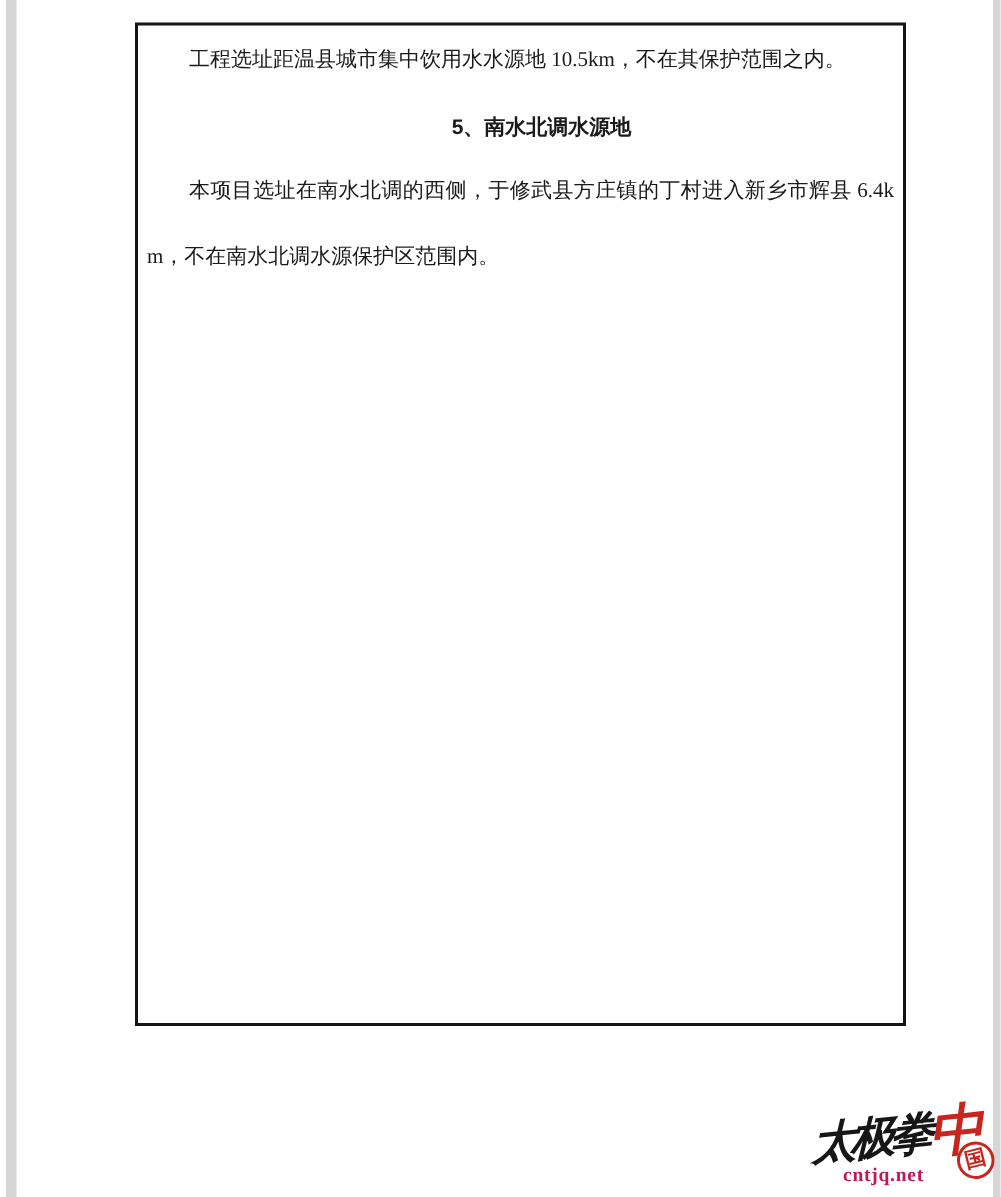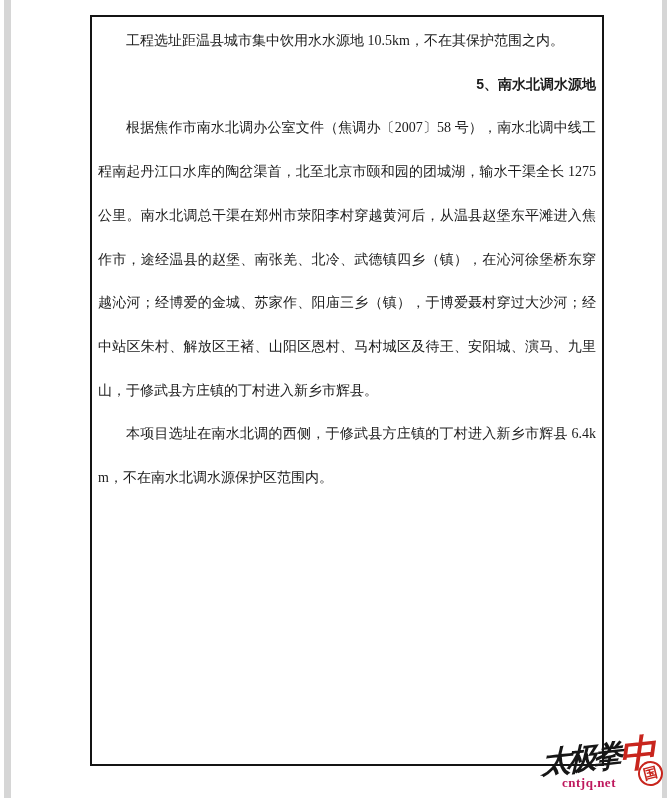--- a/index.html
+++ b/index.html
@@ -21,41 +21,41 @@
     background: #d6d6d6;
   }
   .edge-strip.left  { left: 4px;  width: 7px; }
   .edge-strip.right { left: 662px; width: 5px; }
 
   .doc-frame {
     position: absolute;
     left: 90px;
     top: 15px;
     width: 514px;
-    height: 751px;
+    height: 669px;
     box-sizing: border-box;
     border: 2px solid #141414;
     padding: 2px 6px 0 6px;
     overflow: hidden;
     background: #ffffff;
   }
   .para, .heading {
     margin: 0;
     font-size: 14px;
     line-height: 43.7px;
     color: #1a1a1a;
     text-align: justify;
     text-justify: inter-ideograph;
     text-indent: 2em;
     word-break: break-all;
   }
   .heading {
     font-family: "Liberation Sans", "DejaVu Sans", sans-serif;
     font-weight: bold;
-    text-align: right;
+    text-align: center;
   }
 
   .watermark {
     position: absolute;
     left: 535px;
     top: 733px;
     width: 132px;
     height: 65px;
     pointer-events: none;
   }
@@ -106,21 +106,20 @@
 </style>
 </head>
 <body>
 
 <div class="edge-strip left"></div>
 <div class="edge-strip right"></div>
 
 <div class="doc-frame">
   <p class="para">工程选址距温县城市集中饮用水水源地 10.5km，不在其保护范围之内。</p>
   <p class="heading">5、南水北调水源地</p>
-  <p class="para">根据焦作市南水北调办公室文件（焦调办〔2007〕58 号），南水北调中线工程南起丹江口水库的陶岔渠首，北至北京市颐和园的团城湖，输水干渠全长 1275 公里。南水北调总干渠在郑州市荥阳李村穿越黄河后，从温县赵堡东平滩进入焦作市，途经温县的赵堡、南张羌、北冷、武德镇四乡（镇），在沁河徐堡桥东穿越沁河；经博爱的金城、苏家作、阳庙三乡（镇），于博爱聂村穿过大沙河；经中站区朱村、解放区王褚、山阳区恩村、马村城区及待王、安阳城、演马、九里山，于修武县方庄镇的丁村进入新乡市辉县。</p>
   <p class="para">本项目选址在南水北调的西侧，于修武县方庄镇的丁村进入新乡市辉县 6.4km，不在南水北调水源保护区范围内。</p>
 </div>
 
 <div class="watermark">
   <span class="wm-black">太极拳</span>
   <span class="wm-zhong">中</span>
   <span class="wm-guo">国</span>
   <span class="wm-url">cntjq.net</span>
 </div>
 

